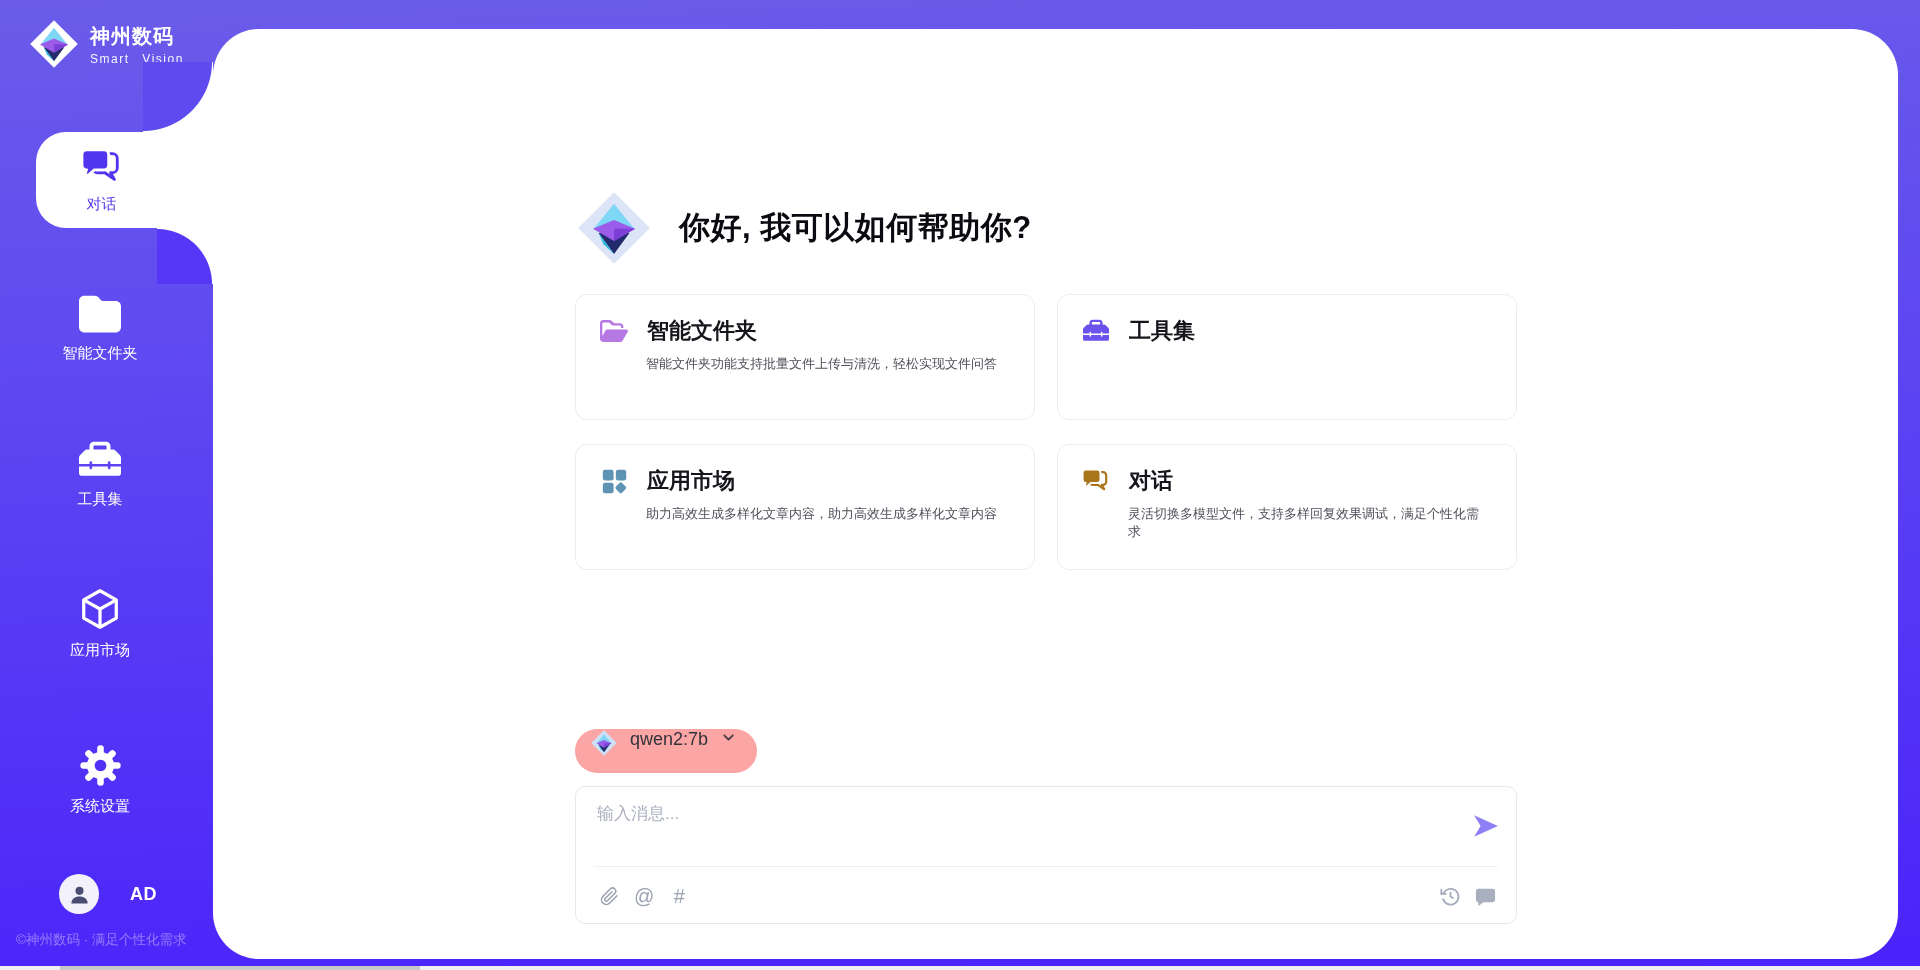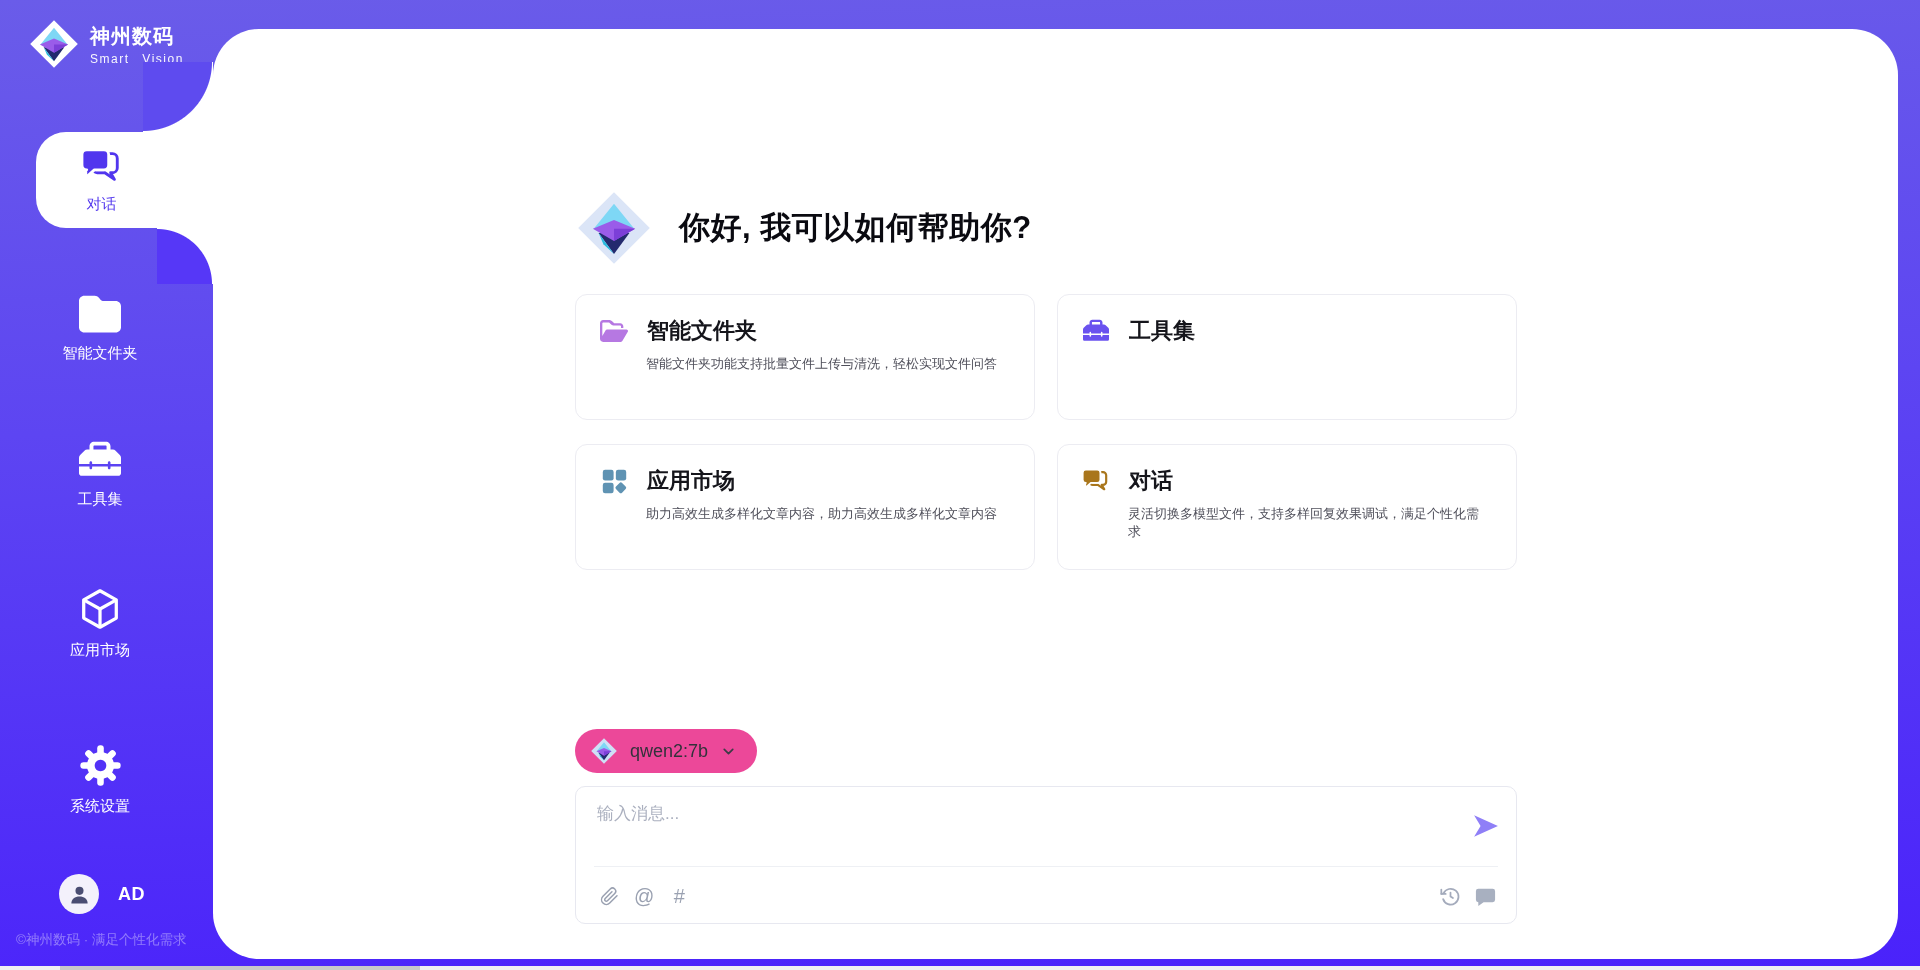--- a/index.html
+++ b/index.html
@@ -34,21 +34,21 @@
 
   .nav-item{
     position:absolute; left:0; width:200px;
     display:flex; flex-direction:column; align-items:center; gap:9px;
     color:#fff; cursor:pointer;
   }
   .nav-item .nav-label{ font-size:15px; color:#fff; }
   .nav-item-folder{ top:293px; } .nav-item-tools{ top:439px; }
   .nav-item-market{ top:586px; } .nav-item-settings{ top:743px; }
 
-  .user-row{ position:absolute; left:59px; top:874px; display:flex; align-items:center; gap:19px; cursor:pointer; }
+  .user-row{ position:absolute; left:59px; top:874px; display:flex; align-items:center; gap:31px; cursor:pointer; }
   .avatar{ width:40px; height:40px; border-radius:50%; background:#f3f1fb; display:flex; align-items:center; justify-content:center; }
   .user-name{ color:#fff; font-size:18px; font-weight:600; letter-spacing:.5px; }
   .copyright{ position:absolute; left:16px; top:931px; color:rgba(255,255,255,.38); font-size:13.5px; white-space:nowrap; }
 
   
   .panel{
     position:absolute; left:213px; top:13px; width:1685px; height:930px;
     background:#fff; border-radius:46px;margin-top:16px;
   }
   .hero{ position:absolute; left:362px; top:150px; display:flex; align-items:center; gap:26px; height:98px; }
@@ -63,22 +63,22 @@
     border:1px solid #ececf2; border-radius:12px; background:#fff;
     padding:21px 24px; cursor:pointer;
   }
   .card-head{ display:flex; align-items:center; gap:19px; }
   .card-title{ font-size:22px; font-weight:700; color:#15151b; }
   .card-desc{ margin:9px 0 0 46px; font-size:13px; color:#4f4f5a; line-height:1.38; padding-right:4px; }
   .card-icon{ width:28px; height:28px; display:flex; align-items:center; justify-content:center; }
 
   .model-pill{
     position:absolute; left:362px; top:700px; height:44px;
-    display:inline-flex; align-items:center; gap:12px;
-    background:#ec4899; border-radius:22px; padding:0 20px 0 15px; cursor:pointer;
+    display:inline-flex; gap:12px;
+    background:#fca5a5; border-radius:22px; padding:0 20px 0 15px; cursor:pointer;
   }
   .model-name{ font-size:18px; color:#32323b; }
 
   .composer{
     position:absolute; left:362px; top:757px; width:942px; height:138px;
     border:1px solid #e7e8f0; border-radius:10px; background:#fff;
   }
   .composer textarea{
     position:absolute; left:21px; top:15px; width:840px; height:58px;
     border:none; outline:none; resize:none; background:transparent;

